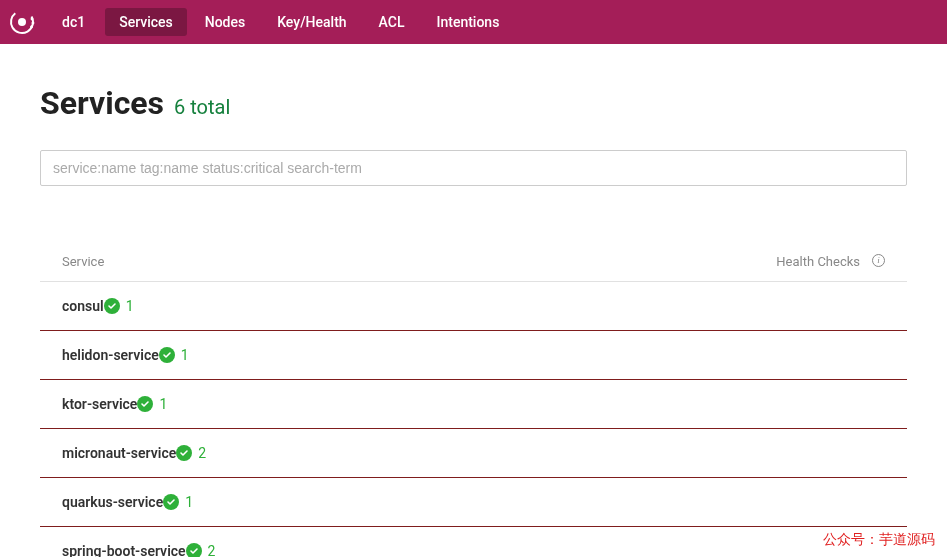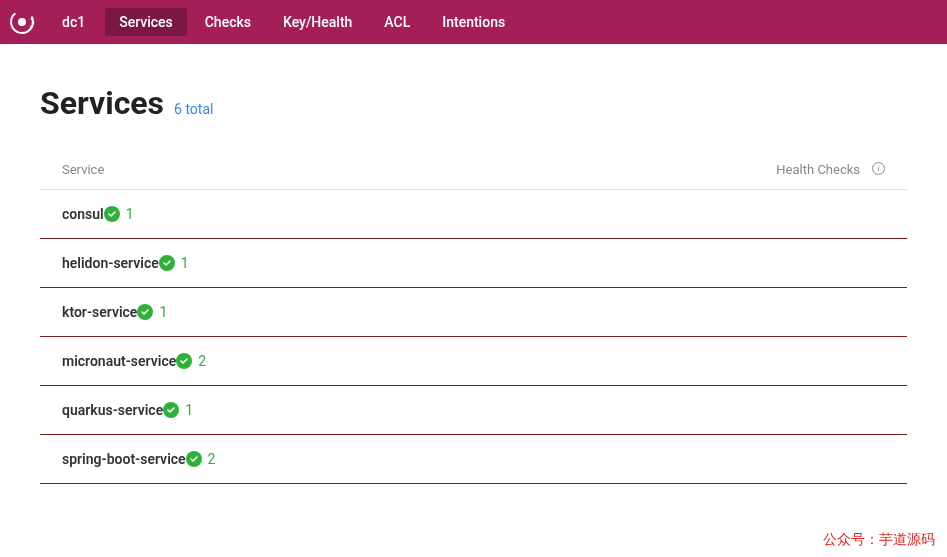--- a/index.html
+++ b/index.html
@@ -39,22 +39,22 @@
       align-items: baseline;
       margin-bottom: 28px;
     }
     .page-title {
       font-size: 32px;
       font-weight: 700;
       color: #222;
       margin-right: 10px;
     }
     .page-subtitle {
-      font-size: 14px;
-      color: #3b82f6;
+      font-size: 20px;
+      color: #15803d;
     }
     
     .search-box {
       width: 100%;
       border: 1px solid #ccc;
       border-radius: 2px;
       padding: 9px 12px;
       font-size: 14px;
       color: #333;
       margin-bottom: 28px;
@@ -135,29 +135,30 @@
   <div class="logo">
     <svg viewBox="0 0 28 28" fill="none">
       <circle cx="14" cy="14" r="11" stroke="#fff" stroke-width="2" stroke-dasharray="50 20" transform="rotate(-30 14 14)"></circle>
       <circle cx="14" cy="14" r="4" fill="#fff"></circle>
       <circle cx="24" cy="11" r="1.4" fill="#fff"></circle>
       <circle cx="25" cy="15" r="1.4" fill="#fff"></circle>
       <circle cx="23.5" cy="19" r="1.4" fill="#fff"></circle>
     </svg>
   </div>
   <div class="nav-item dc">dc1</div>
-  <div id="nav-items" style="display: contents;"><span class="nav-item active">Services</span><span class="nav-item">Checks</span><span class="nav-item">Key/Health</span><span class="nav-item">ACL</span><span class="nav-item">Intentions</span></div>
+  <div id="nav-items" style="display: contents;"><span class="nav-item active">Services</span><span class="nav-item">Nodes</span><span class="nav-item">Key/Health</span><span class="nav-item">ACL</span><span class="nav-item">Intentions</span></div>
 </div>
 
 <div class="page">
   <div class="page-header">
     <h1 class="page-title">Services</h1>
     <span class="page-subtitle">6 total</span>
   </div>
   
+  <input class="search-box" type="text" placeholder="service:name tag:name status:critical search-term" style="">
   
   <div class="table-head">
     <span>Service</span>
     <span class="col-right">
       <span>Health Checks</span>
       <span class="info-icon">i</span>
     </span>
   </div>
   
   <div class="service-rows" id="service-rows">

